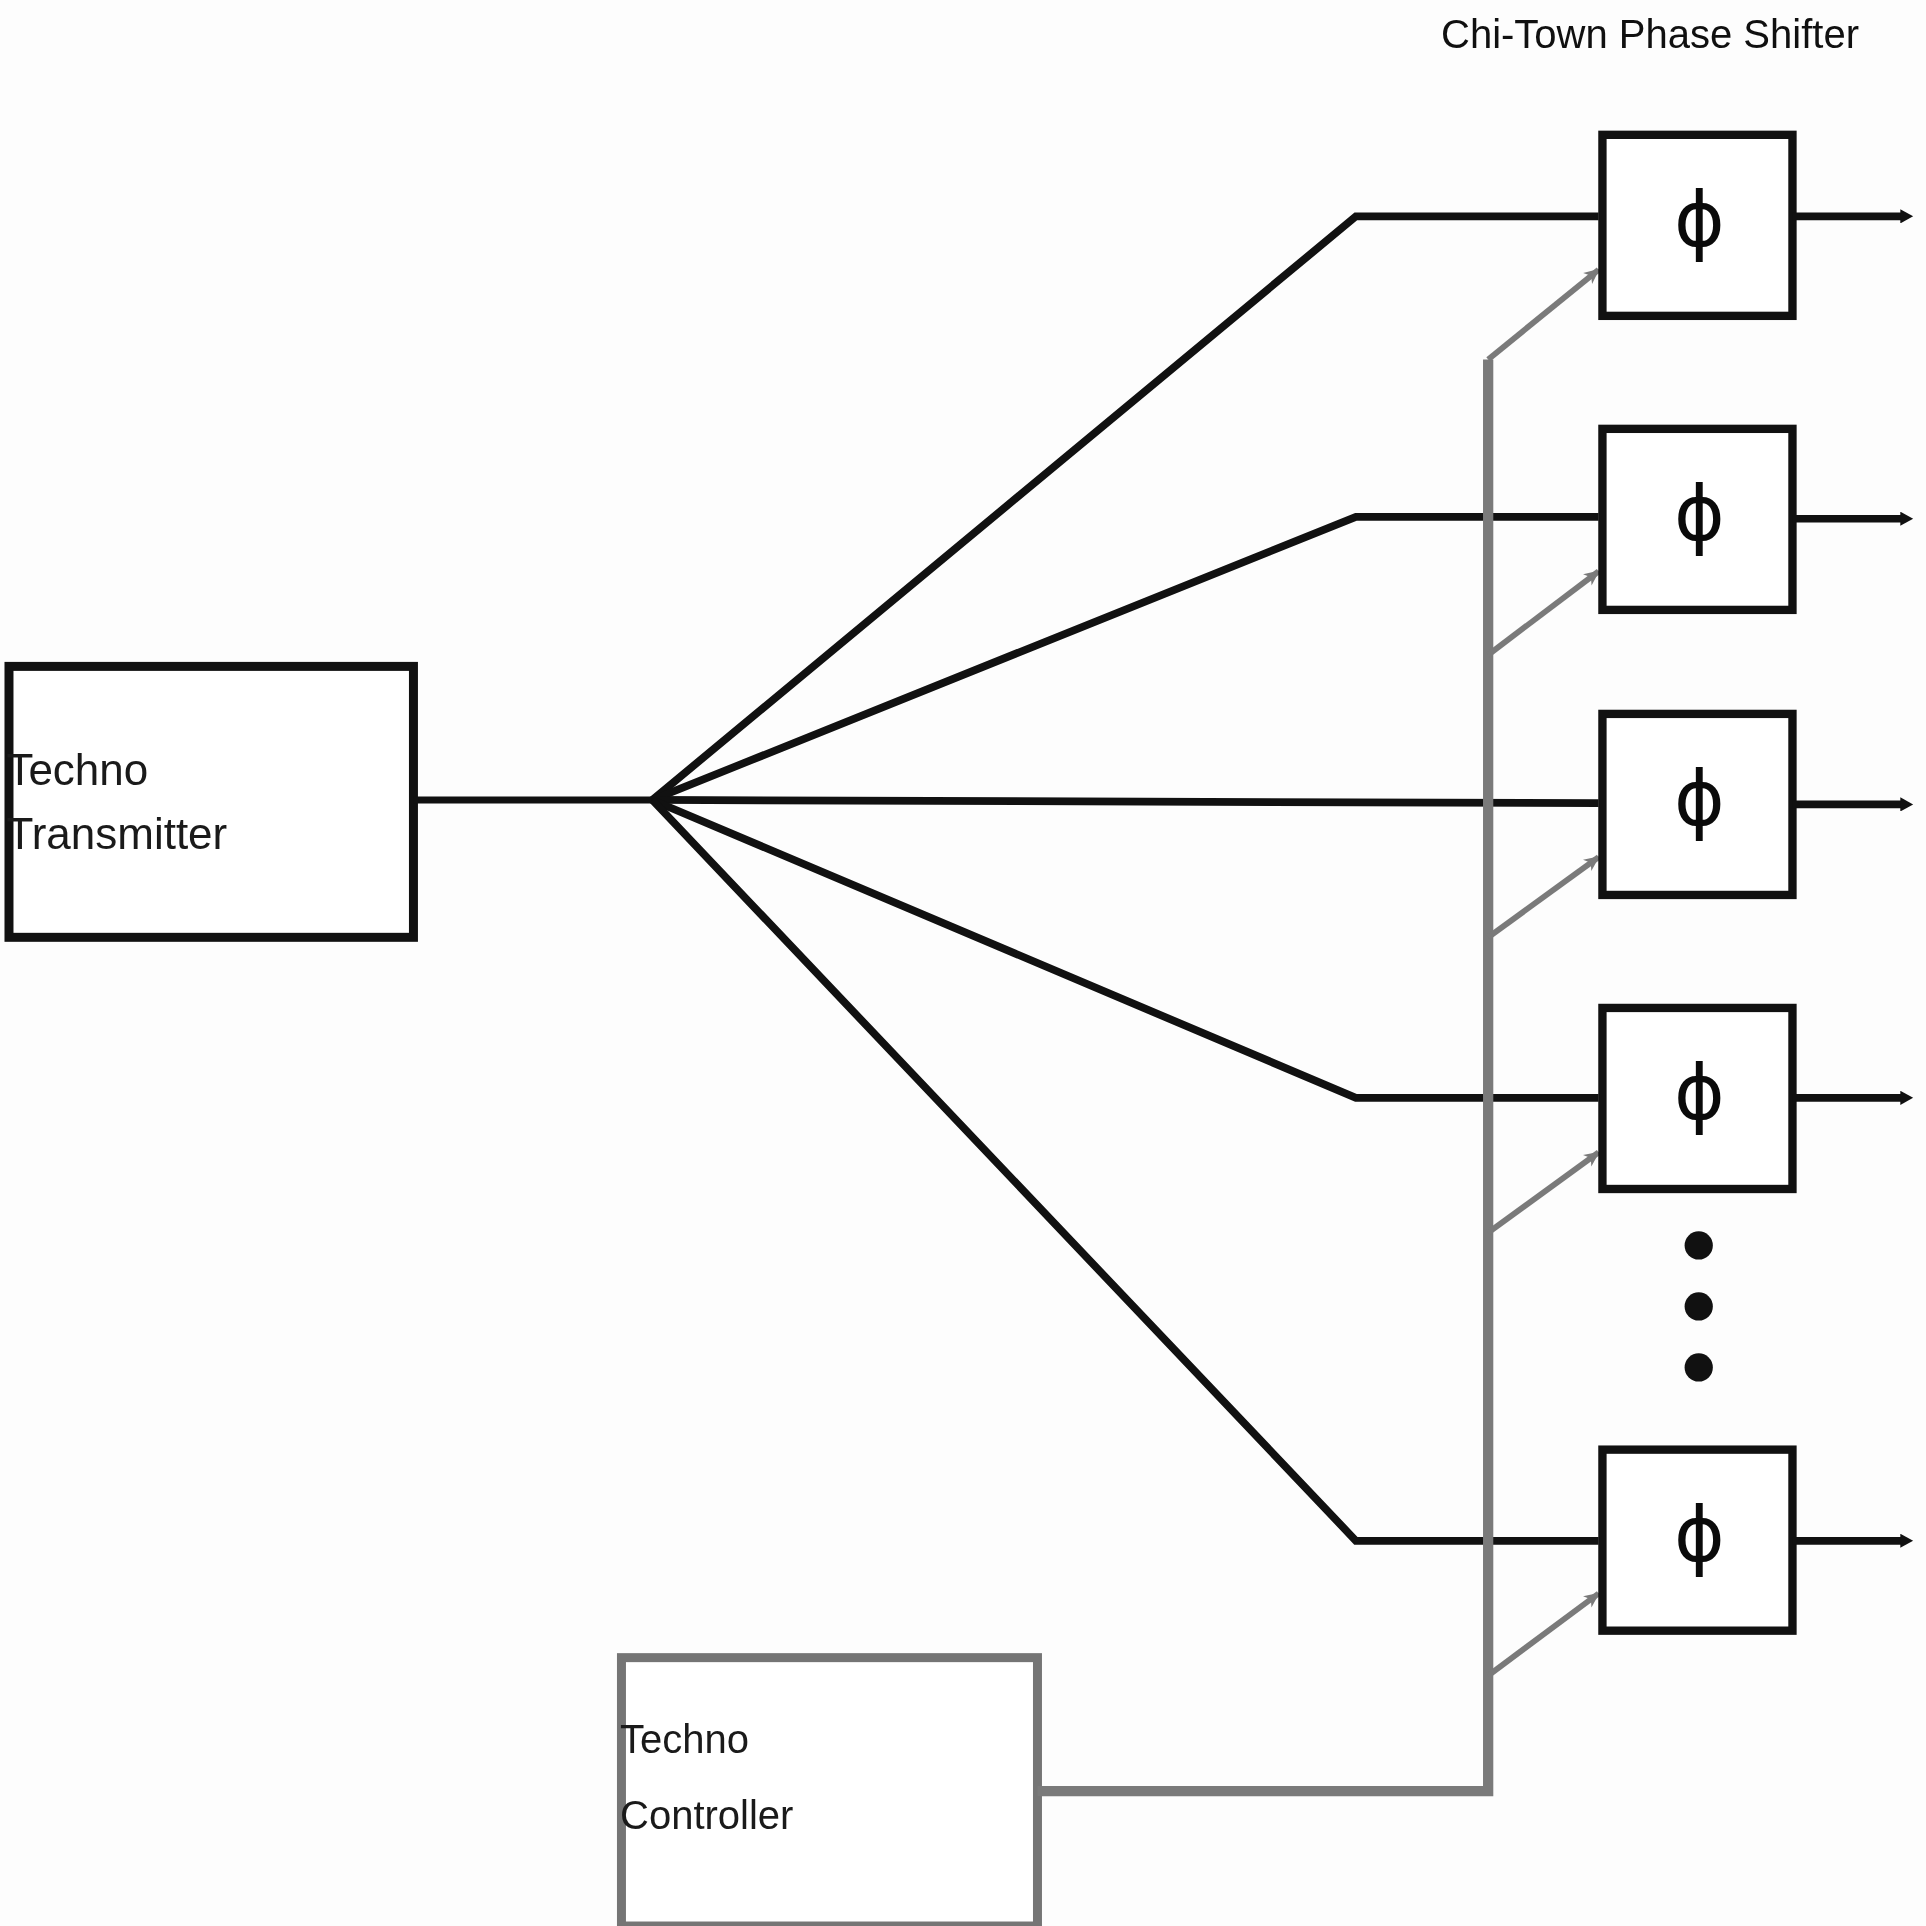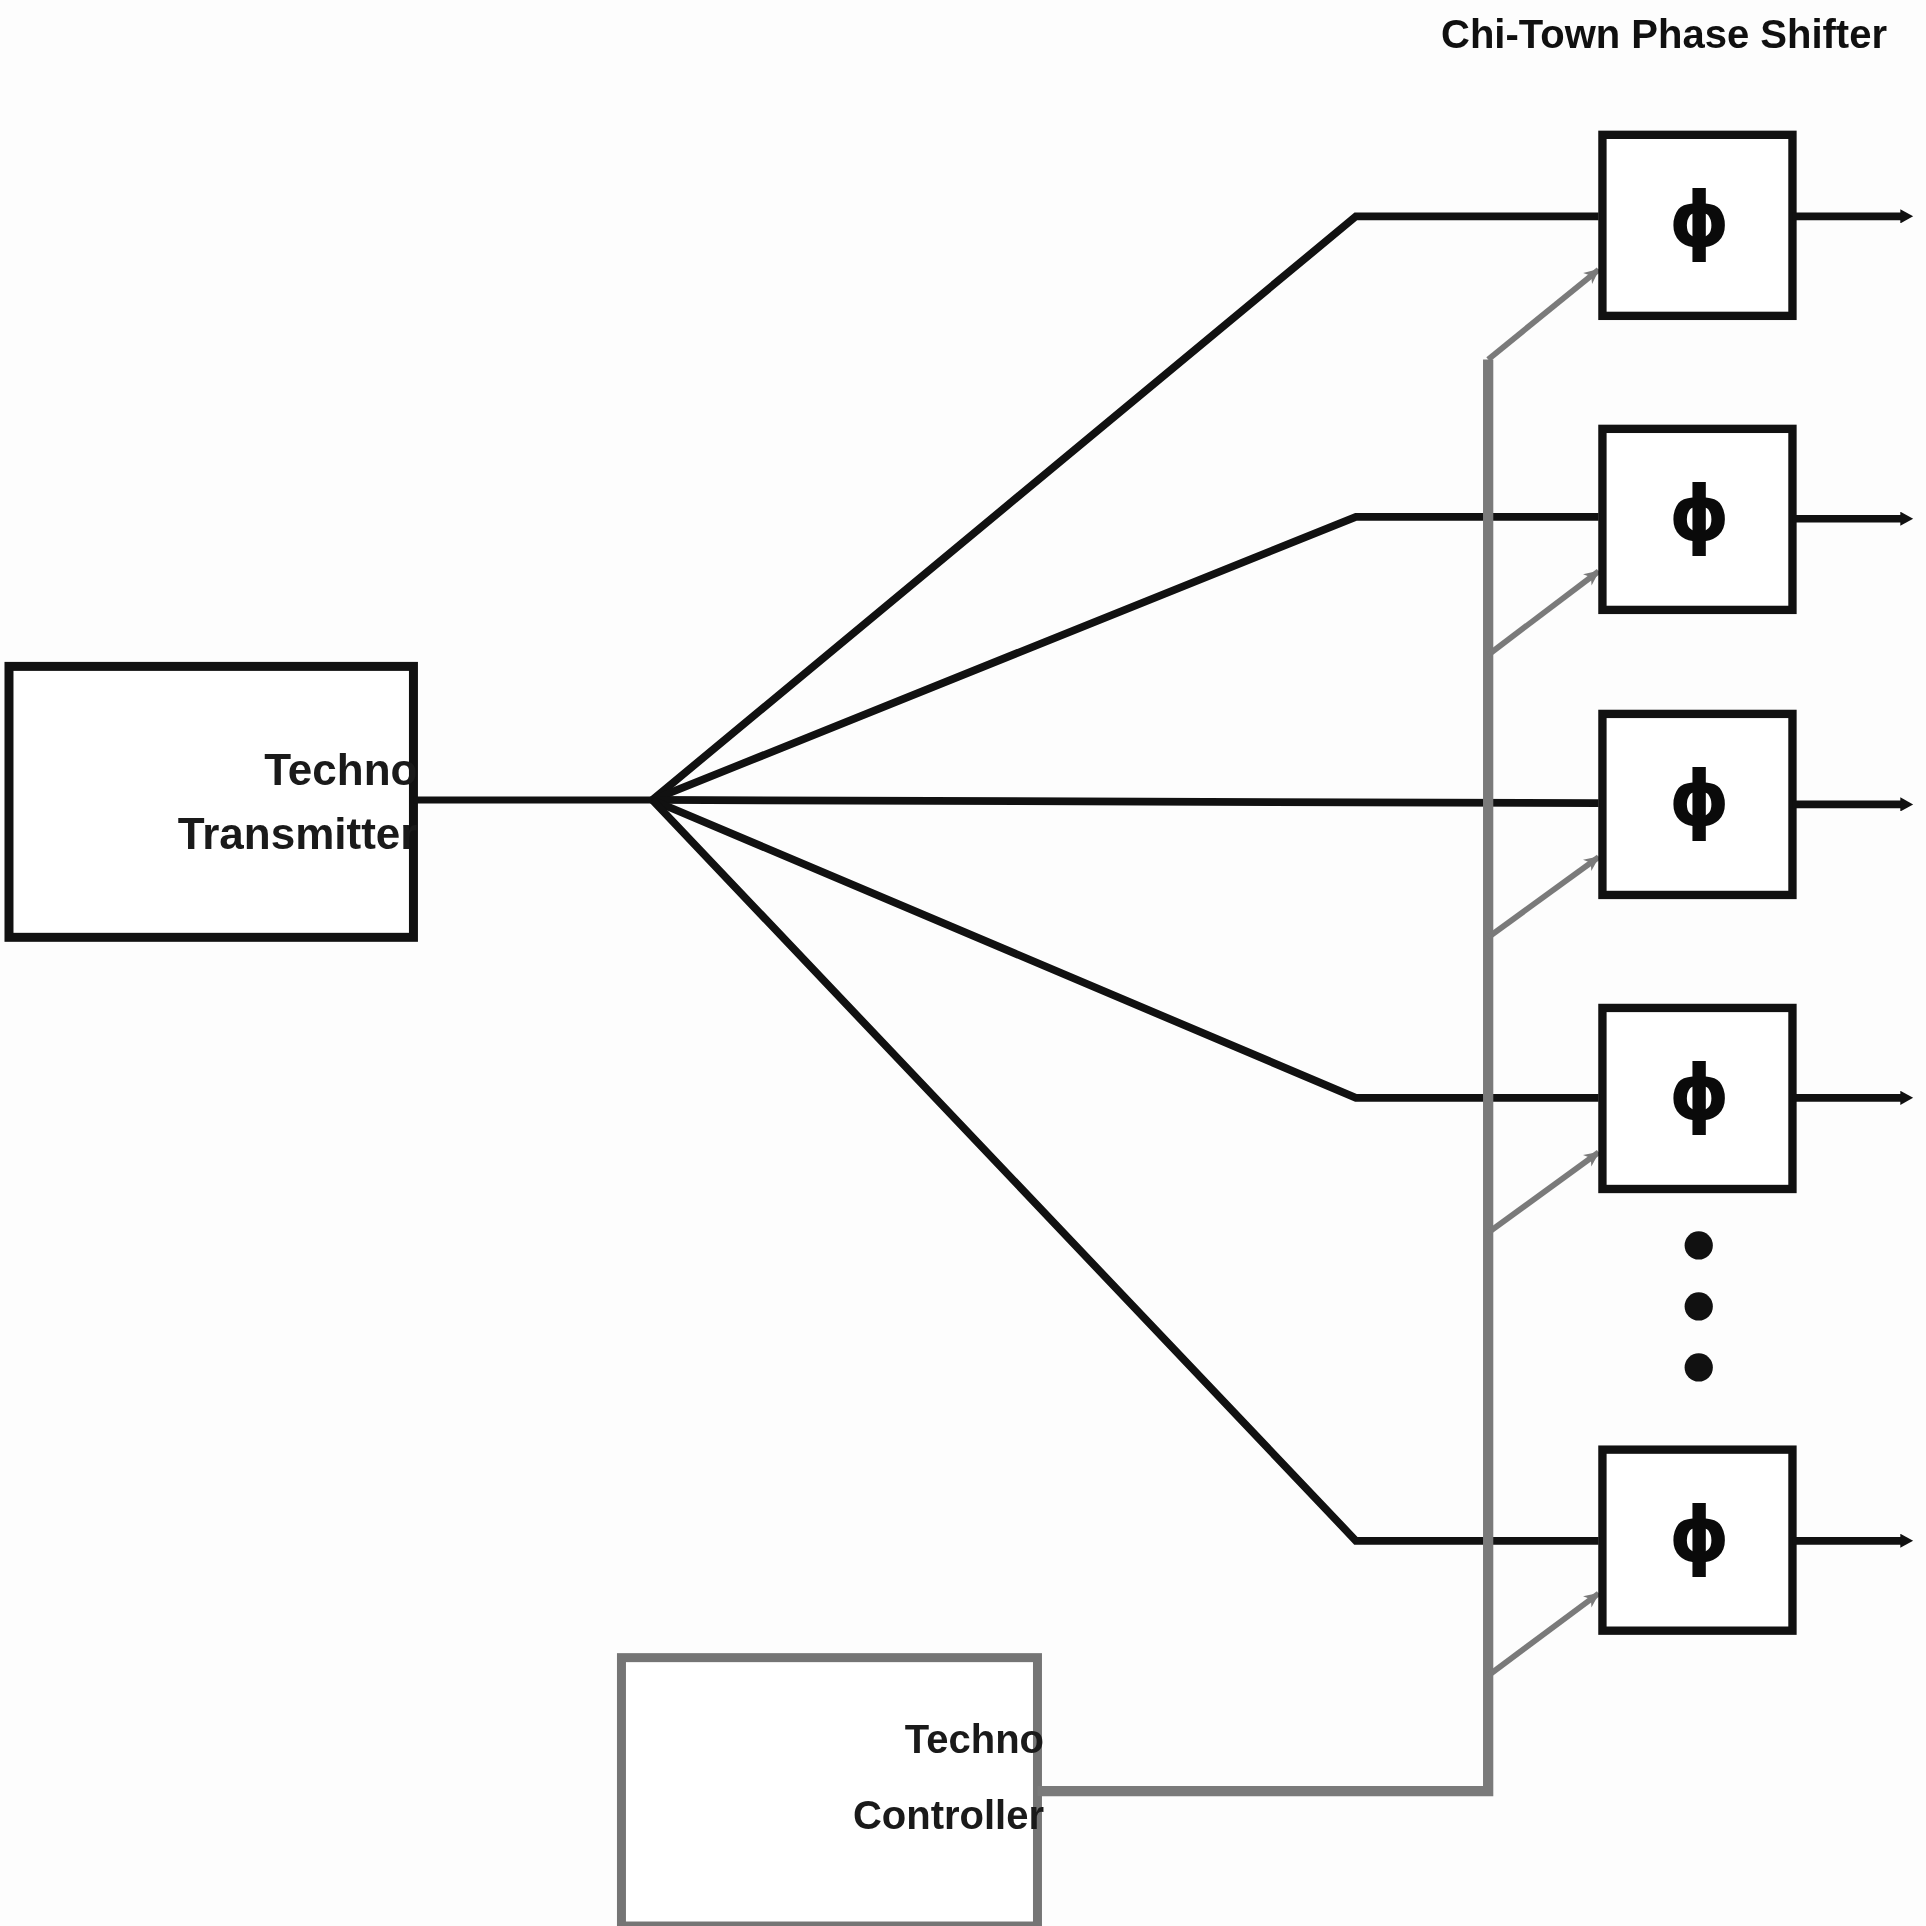--- a/index.html
+++ b/index.html
@@ -2,26 +2,25 @@
 <html style="font-size:10.3px"><head>
 <meta charset="utf-8">
 <style>
   html,body{margin:0;padding:0;background:#ffffff;}
   #stage{
     position:relative;
     width:1926px;height:1926px;
     background:#fdfdfd;
     overflow:hidden;
     font-family:"Liberation Sans", sans-serif;
-    font-weight:bold;
   }
   #canvas{position:absolute;left:0;top:0;width:1926px;height:1926px;}
   .lbl{
     position:absolute;
-    text-align:right;
+    text-align:left;
     color:#1a1a1a;
     line-height:1.45;
     pointer-events:none;
     white-space:pre-line;
   }
   #title-label{
     left:1441px;top:5.1px;width:578px;
     text-align:left;
     font-size:40px;
     color:#101010;

